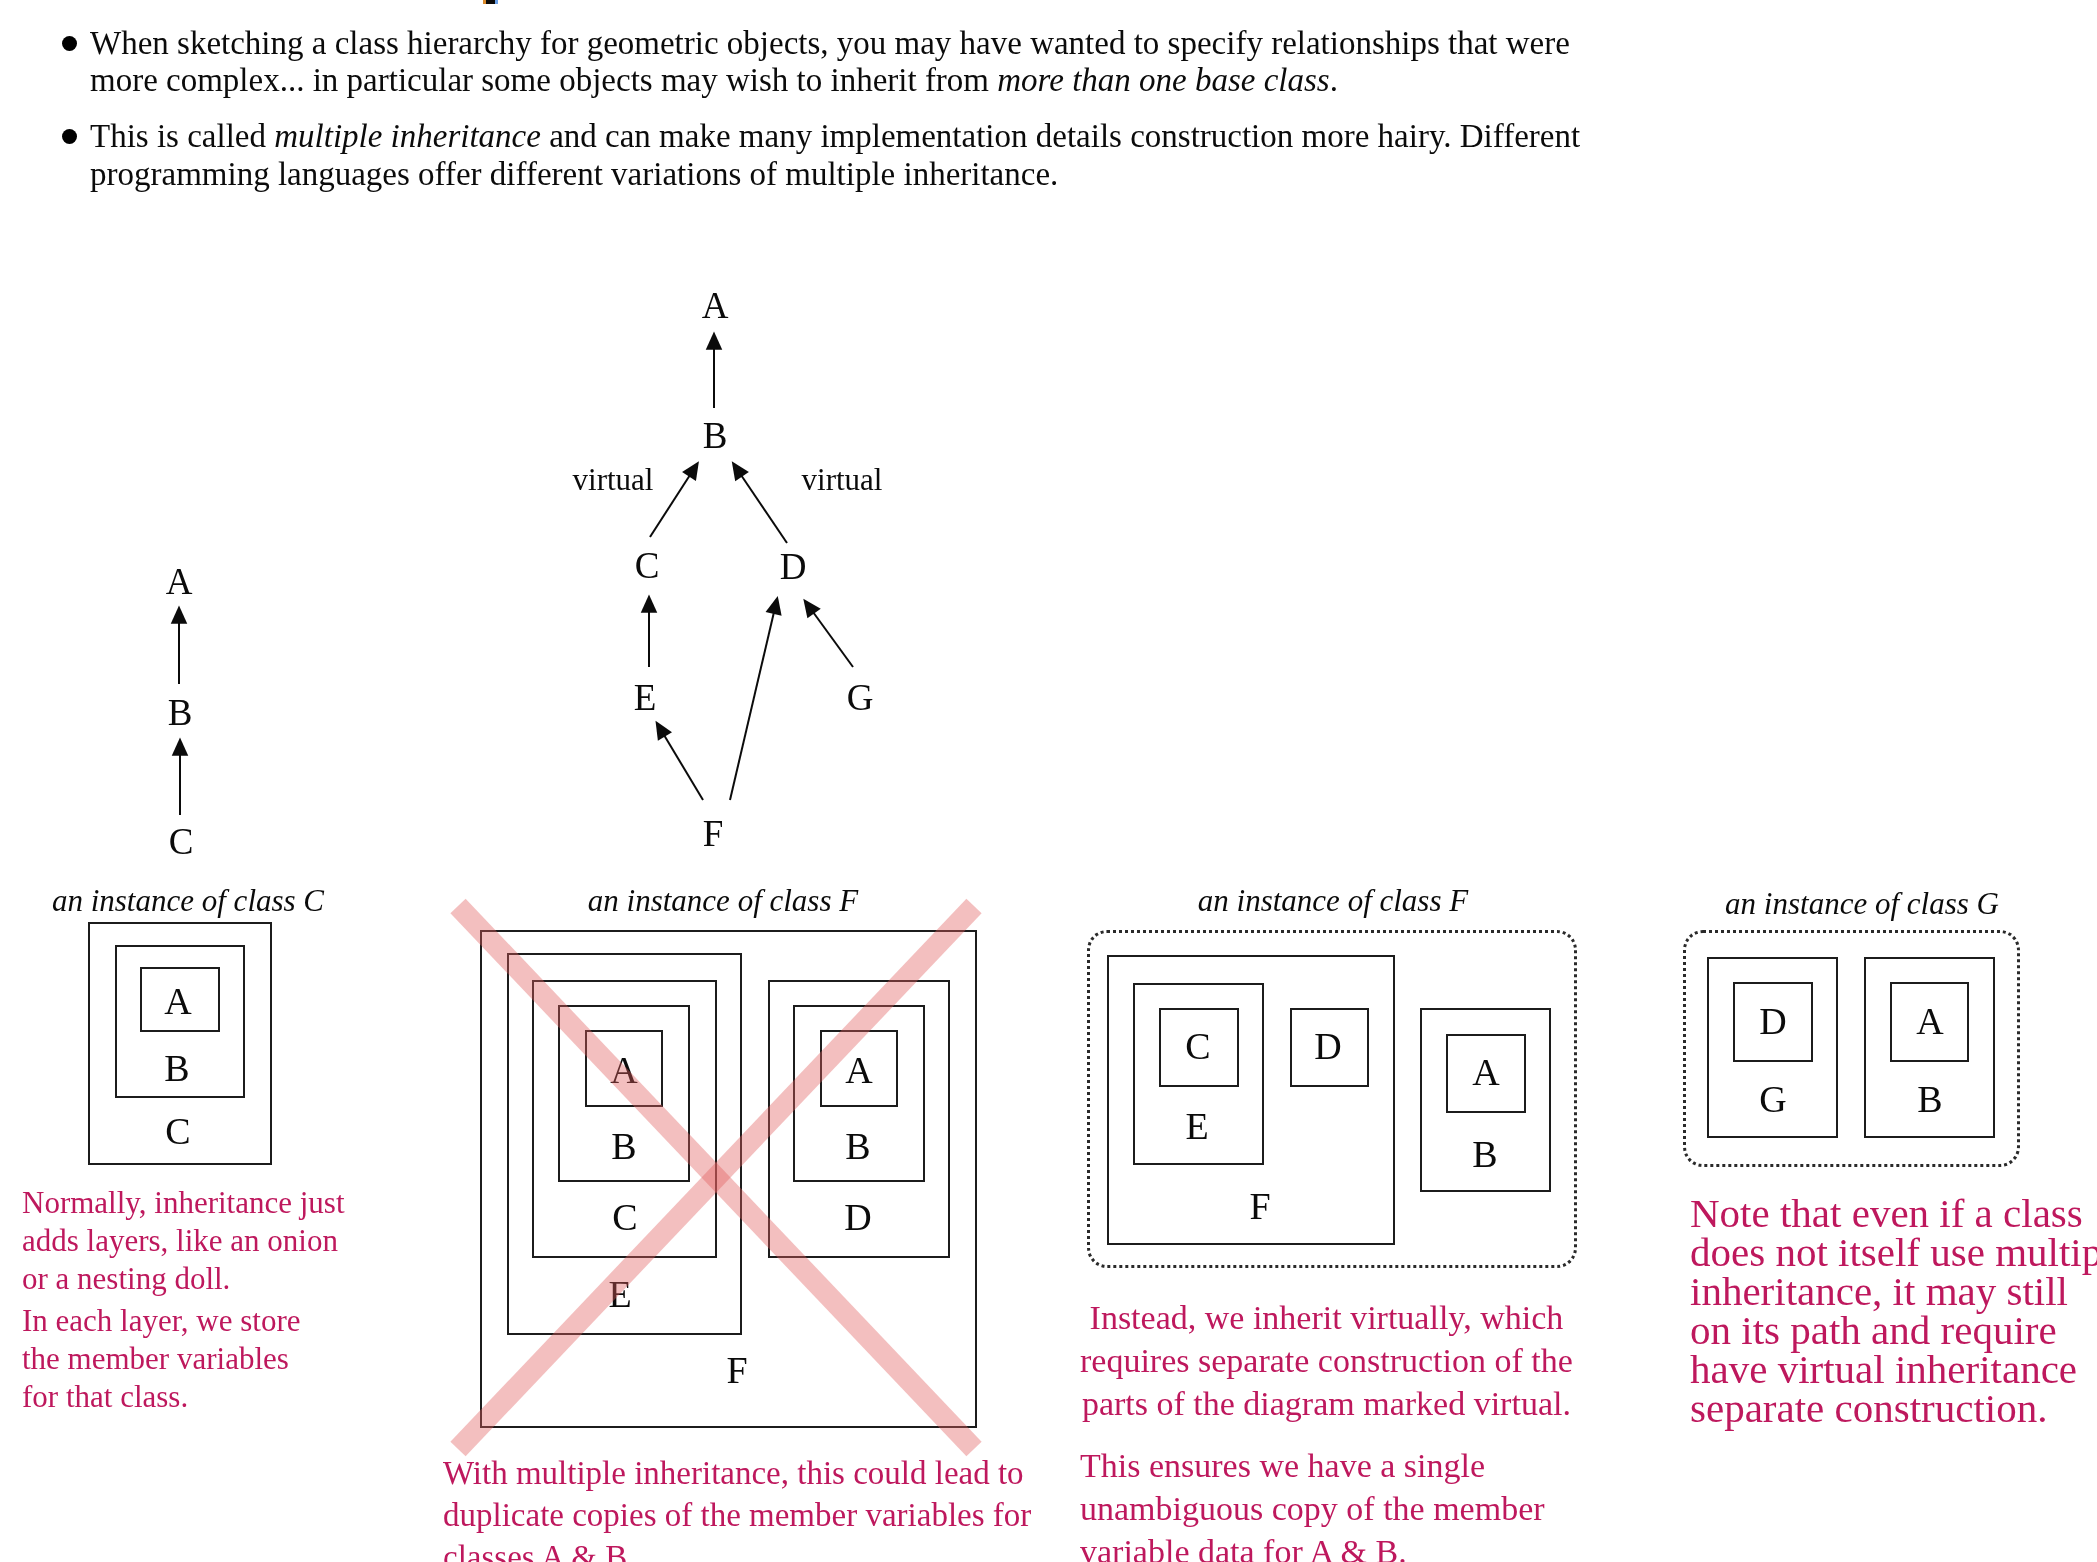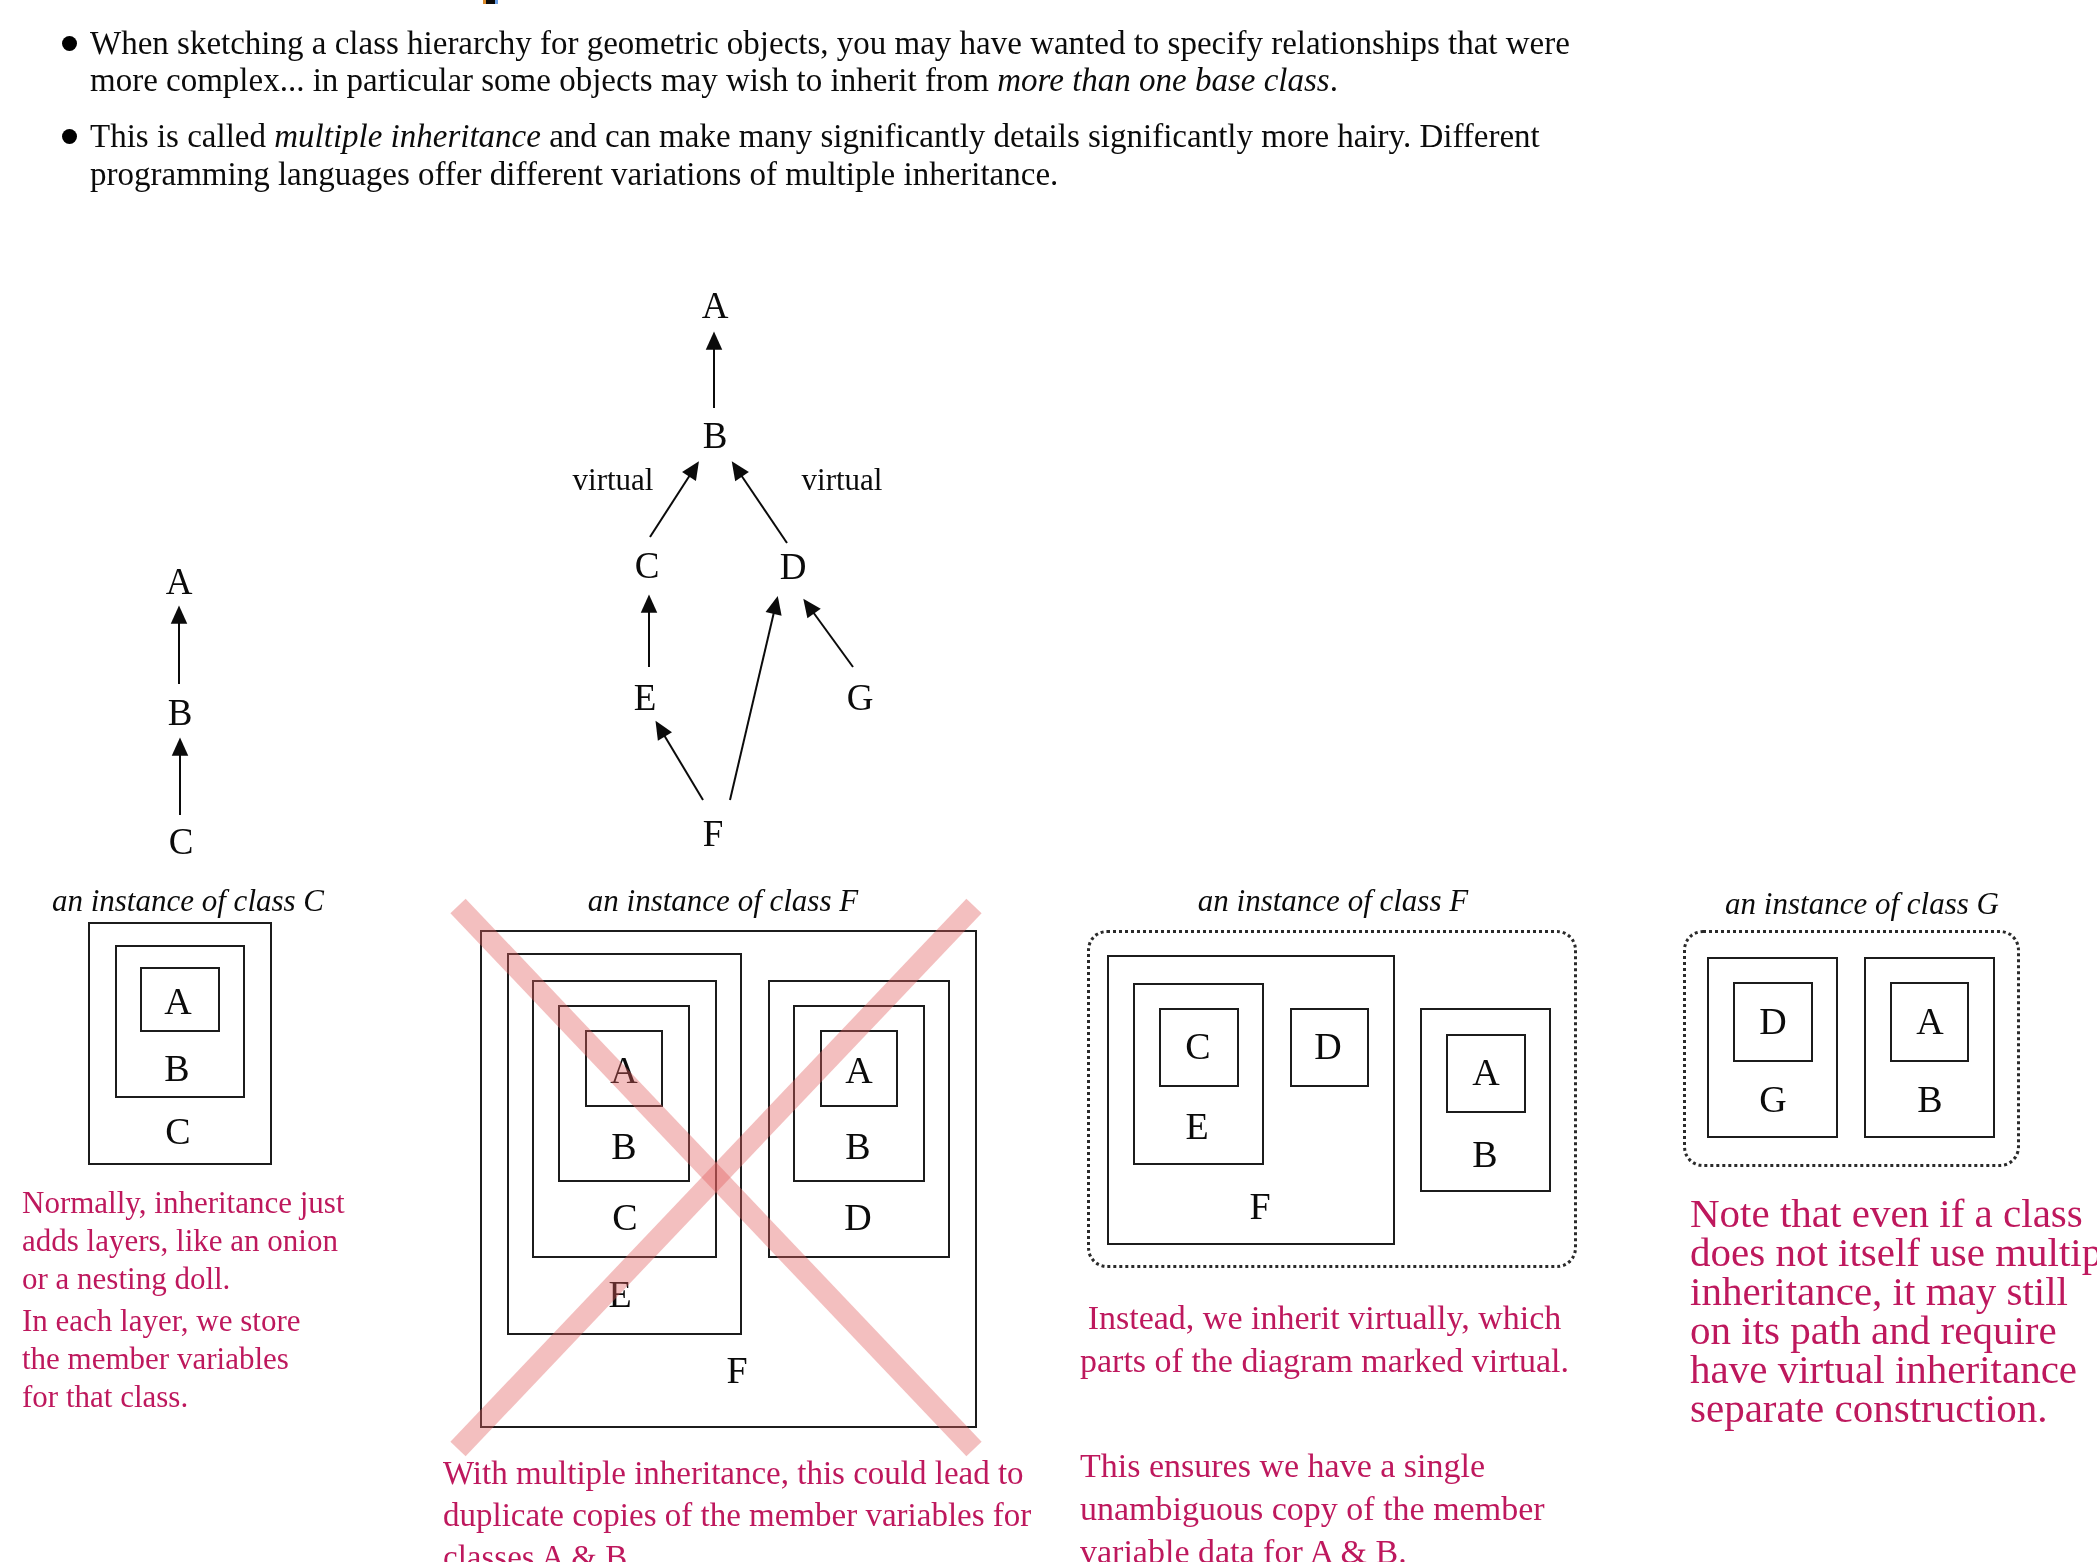--- a/index.html
+++ b/index.html
@@ -37,21 +37,21 @@
 </div>
 
 <div class="bullet-dot" style="left:62px;top:36px;"></div>
 <div class="btext" style="left:90px;top:25px;">When sketching a class hierarchy for geometric objects, you may have wanted to specify relationships that were</div>
 <div class="btext" style="left:90px;top:62px;">
   <span>more complex... in particular some objects may wish to inherit from </span><i>more than one base class</i><span>.</span>
 </div>
 
 <div class="bullet-dot" style="left:62px;top:129px;"></div>
 <div class="btext" style="left:90px;top:118px;">
-  <span>This is called </span><i>multiple inheritance</i><span> and can make many significantly details significantly more hairy.  Different</span>
+  <span>This is called </span><i>multiple inheritance</i><span> and can make many implementation details construction more hairy.  Different</span>
 </div>
 <div class="btext" style="left:90px;top:156px;text-align:right;">programming languages offer different variations of multiple inheritance.</div>
 
 <div class="node" style="left:179px;top:581px;">A</div>
 <div class="node" style="left:180px;top:712px;">B</div>
 <div class="node" style="left:181px;top:841px;">C</div>
 
 <svg style="left:100px;top:560px;" width="160" height="320" viewBox="0 0 160 320">
   <defs>
     <marker id="ah1" viewBox="0 0 12 12" refX="2" refY="6" markerWidth="11" markerHeight="11" orient="auto">
@@ -147,20 +147,21 @@
 
 <div class="blabel" style="left:1198px;top:1046px;">C</div>
 <div class="blabel" style="left:1328px;top:1046px;">D</div>
 <div class="blabel" style="left:1197px;top:1126px;">E</div>
 <div class="blabel" style="left:1260px;top:1206px;">F</div>
 <div class="blabel" style="left:1486px;top:1072px;">A</div>
 <div class="blabel" style="left:1485px;top:1154px;">B</div>
 
 <div class="cap cap-fgood" style="left:1080px;top:1296px;text-align:center;">
   <div>Instead, we inherit virtually, which</div>
+  <div>requires separate construction of the</div>
   <div>parts of the diagram marked virtual.</div>
 </div>
 <div class="cap cap-fgood" style="left:1080px;top:1444px;">
   <div>This ensures we have a single</div>
   <div>unambiguous copy of the member</div>
   <div>variable data for A &amp; B.</div>
 </div>
 
 <div class="dtitle" style="left:1862px;top:904px;">an instance of class G</div>
 <div class="dotted" style="left:1683px;top:930px;width:337px;height:237px;"></div>

